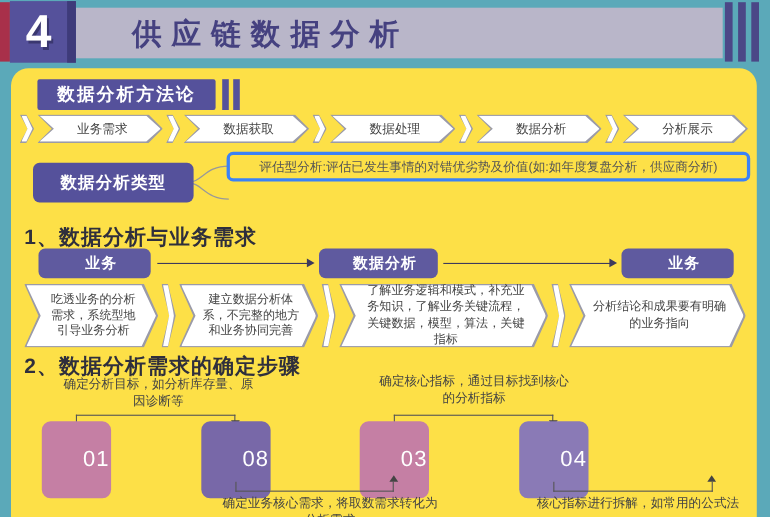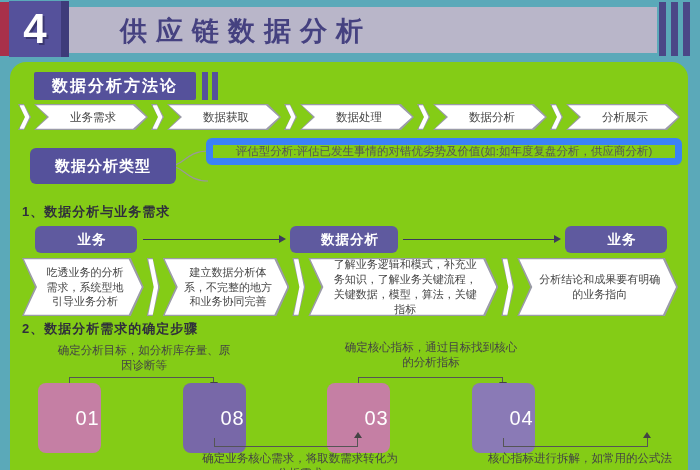--- a/index.html
+++ b/index.html
@@ -11,21 +11,21 @@
   .hdr-red { position:absolute; left:0; top:2px; width:9px; height:54px; background:#A8304A; }
   .hdr-num { position:absolute; left:9px; top:1px; width:60px; height:56px; background:#55519B;
              border-right:8px solid #3E3B7A; display:flex; align-items:center; justify-content:center; }
   .hdr-num span { color:#fff; font-size:42px; font-weight:bold; line-height:1; text-shadow:2px 2px 0 #3A3770; }
   .hdr-band { position:absolute; left:69px; top:7px; width:588px; height:46px; background:#B9B6C9; }
   .hdr-title { position:absolute; left:120px; top:13px; font-size:27px; font-weight:bold; color:#454180; letter-spacing:9px; }
   .hdr-stripes { position:absolute; right:10px; top:2px; height:54px; display:flex; gap:5px; }
   .hdr-stripes i { display:block; width:7px; height:54px; background:#4B4787; }
 
   
-  .card { position:absolute; left:10px; top:62px; width:678px; height:408px; background:#84cc16;
+  .card { position:absolute; left:10px; top:62px; width:678px; height:408px; background:#fde047;
           border-radius:16px 16px 0 0; overflow:hidden; }
 
   .badge { position:absolute; left:24px; top:10px; width:162px; height:28px; background:#55519B;
            color:#fff; font-size:16px; font-weight:bold; display:flex; align-items:center; justify-content:center;
            letter-spacing:2px; border-radius:2px; }
   .badge-stripe { position:absolute; top:10px; width:6px; height:28px; background:#55519B; }
   .bs1 { left:192px; } .bs2 { left:202px; }
 
   
   .chev { position:relative; flex:1 1 0; }
@@ -42,25 +42,25 @@
       clip-path:polygon(55% 50%, 0 0, 45% 0, 100% 50%, 45% 100%, 0 100%); }
 
   .flowrow { position:absolute; left:8px; top:42px; width:662px; height:26px; display:flex; gap:3px; }
   .flowrow .lbl { font-size:11.5px; }
 
   
   .type-box { position:absolute; left:20px; top:86px; width:146px; height:36px; background:#55519B;
       border-radius:6px; color:#fff; font-size:15px; font-weight:bold; display:flex; align-items:center;
       justify-content:center; letter-spacing:1px; }
   .type-svg { position:absolute; left:158px; top:76px; }
-  .type-item { position:absolute; left:196px; width:476px; height:27px; border:7px solid #3b82f6;
+  .type-item { position:absolute; left:196px; width:476px; height:27px; border:3px solid #3b82f6;
       border-radius:6px; display:flex; align-items:center; justify-content:center; font-size:11.5px; color:#555; }
   .t1 { top:76px; } .t2 { top:106px; }
 
-  .sec-h { position:absolute; left:12px; font-size:13px; font-weight:bold; color:#2F2F3C; letter-spacing:1px; }
+  .sec-h { position:absolute; left:12px; font-size:19px; font-weight:bold; color:#2F2F3C; letter-spacing:1px; }
   .sh1 { top:141px; } .sh2 { top:258px;text-align:center; }
 
   
   .node { position:absolute; top:164px; height:27px; background:#5F5A9F; border-radius:6px; color:#fff;
       font-size:13.5px; font-weight:bold; display:flex; align-items:center; justify-content:center; letter-spacing:1px;padding-left:12px; }
   .n1 { left:25px; width:102px; } .n2 { left:280px; width:108px; } .n3 { left:555px; width:102px; }
   .harrow { position:absolute; top:177px; border-top:1.5px solid #3D3A5C; }
   .ha1 { left:133px; width:141px; } .ha2 { left:393px; width:156px; }
   .harrow .ah { position:absolute; right:-2px; top:-5px; width:0; height:0;
       border-left:7px solid #3D3A5C; border-top:4px solid transparent; border-bottom:4px solid transparent; }

